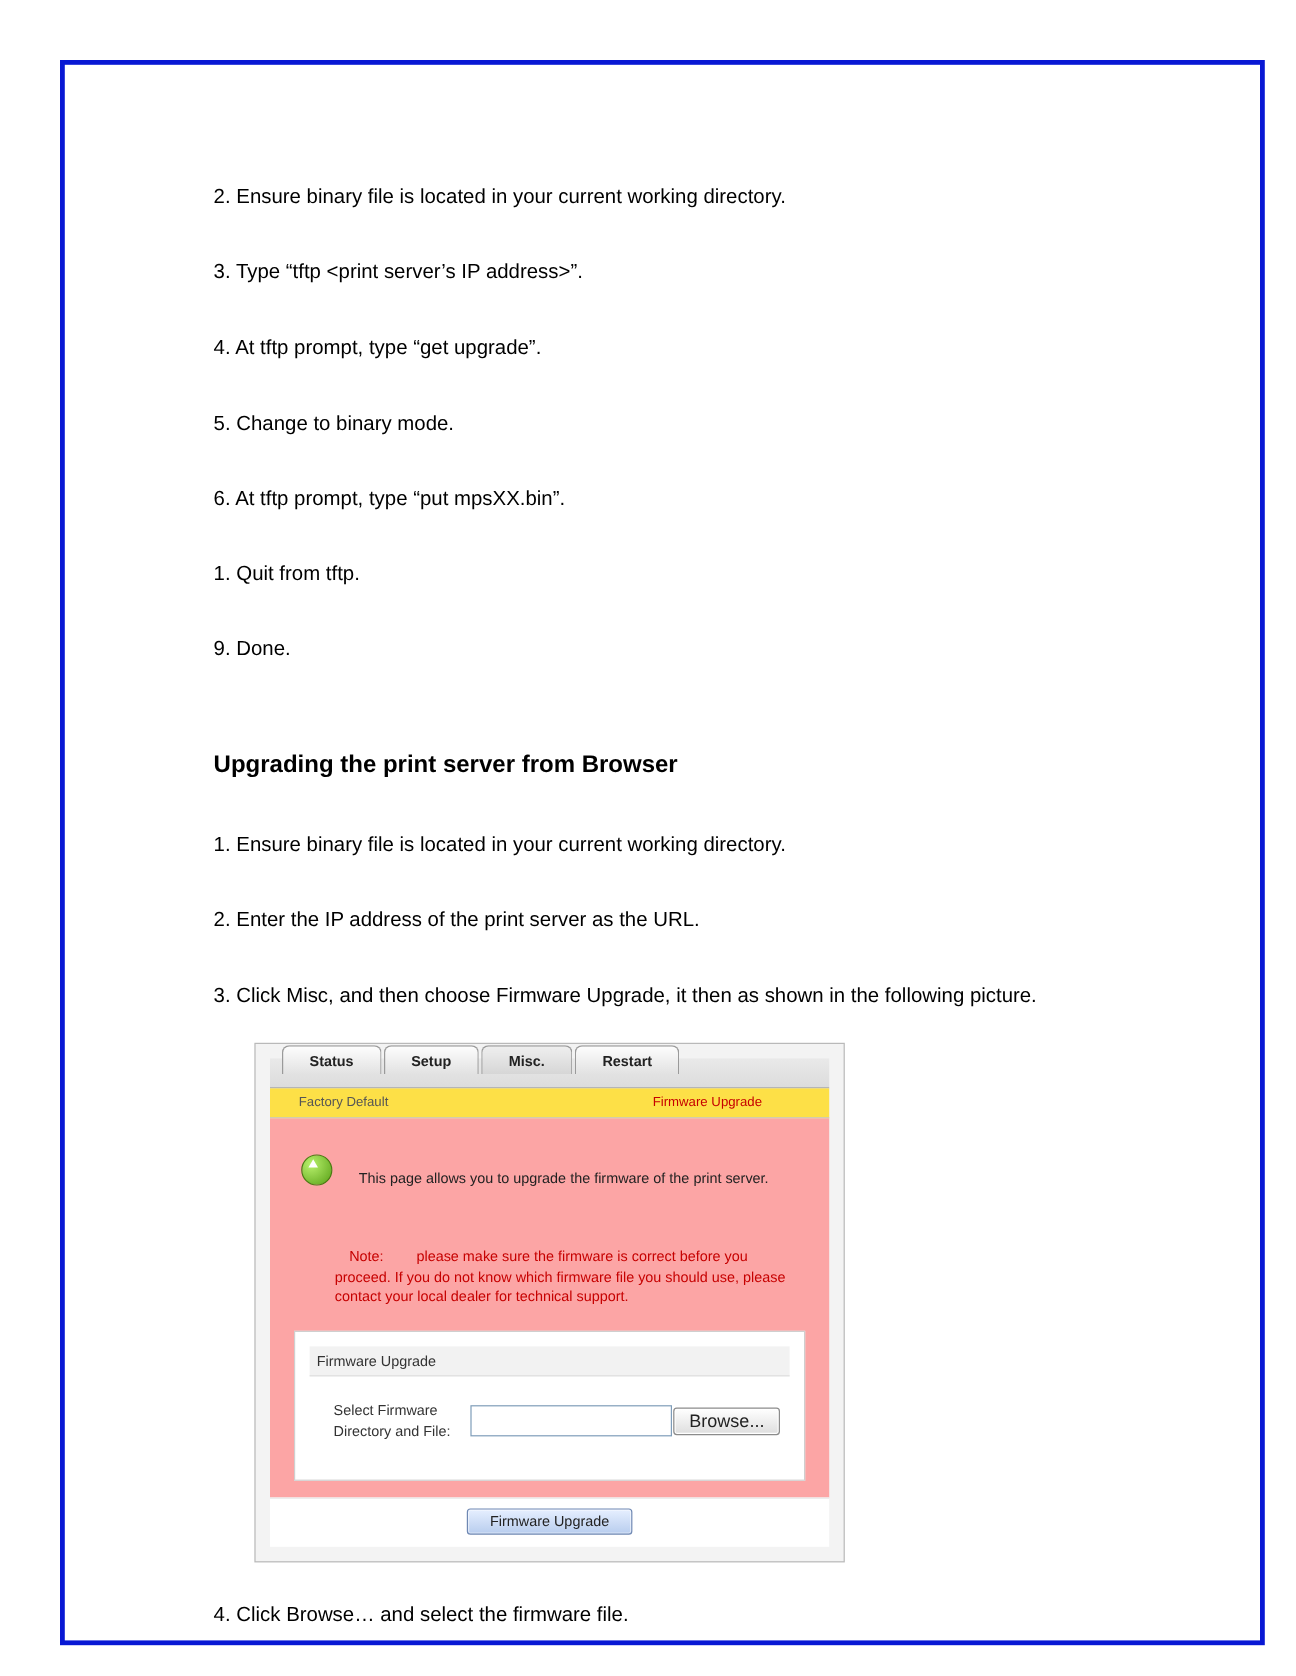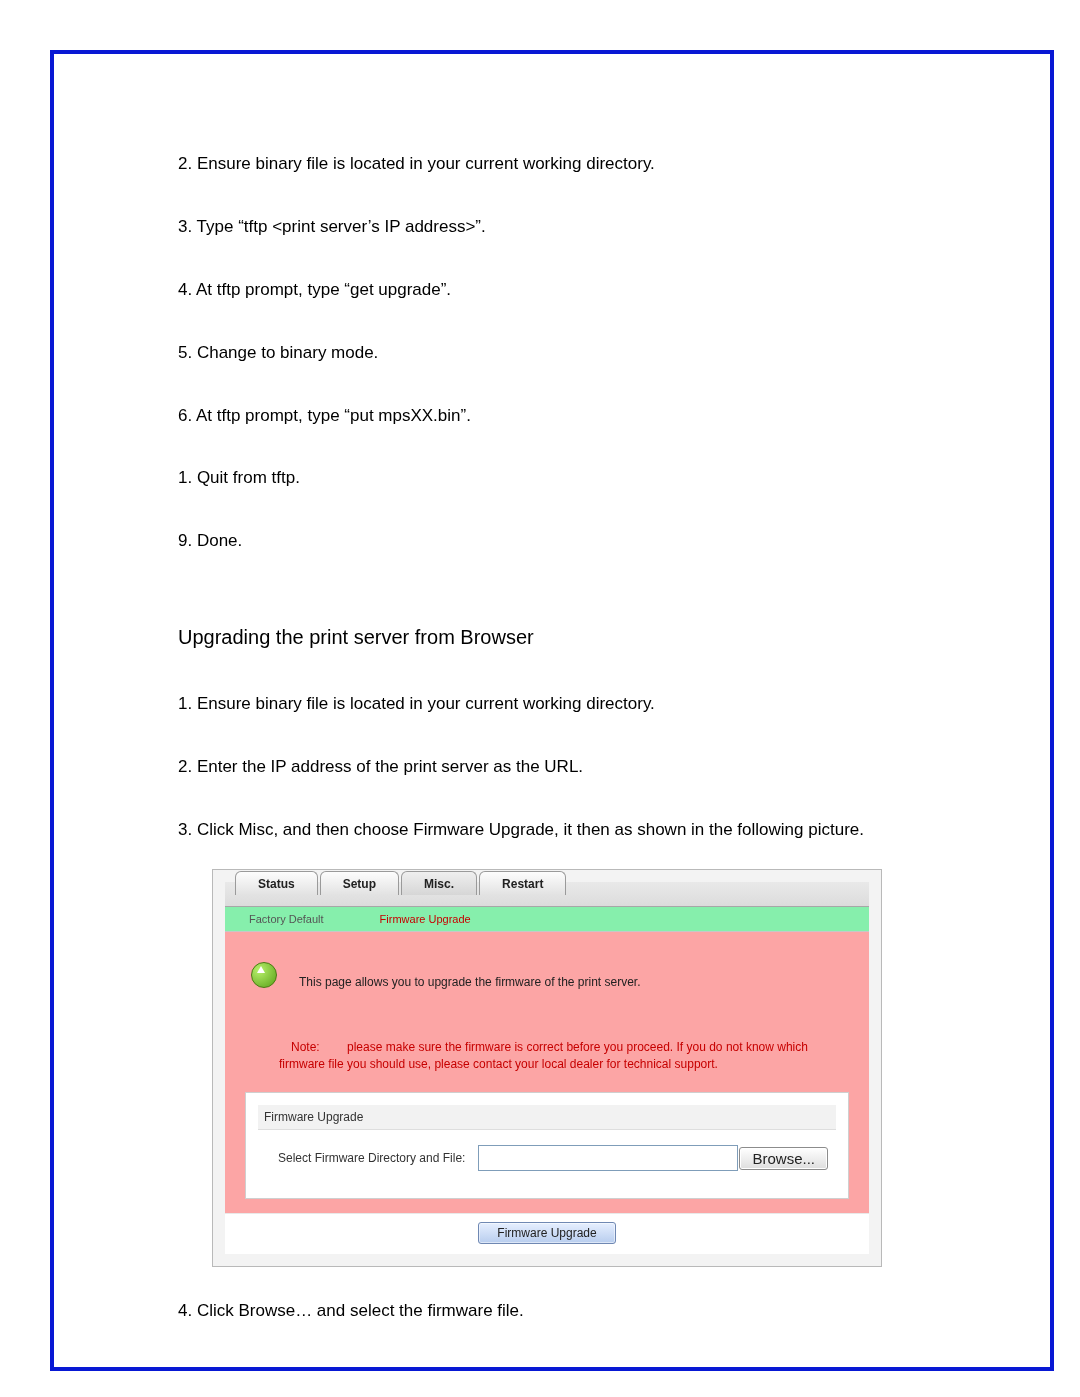--- a/index.html
+++ b/index.html
@@ -24,29 +24,29 @@
   .content {
     padding: 72px 100px 40px 100px;
     line-height: 1.5;
   }
   .step-line {
     margin-bottom: 10px;
     font-size: 17px;
     line-height: 1.7;
   }
   .heading {
-    font-weight: normal;
+    font-weight: bold;
     font-size: 20px;
     margin-top: 42px;
     margin-bottom: 14px;
     color: #000;
   }
   
   .ui-shot {
-    width: 670px;
+    width: 492px;
     margin: 12px 0 18px 46px;
     background: #f3f3f3;
     border: 1px solid #b9b9b9;
     font-family: Verdana, Geneva, sans-serif;
     font-size: 12px;
     color: #333;
   }
   
   .tabbar {
     display: flex;
@@ -73,24 +73,25 @@
   .tab.plain { font-weight: bold; }
   .tab.selected {
     background: linear-gradient(#efefef,#d6d6d6);
     margin-top: 14px;
   }
   
   .submenu {
     display: flex;
     align-items: center;
     height: 20px;
-    background: #86efac;
+    background: #fde047;
     border-bottom: 1px solid #c7c7c7;
     padding-left: 12px;
     font-size: 11px;
+    justify-content: space-between;
   }
   .submenu .item {
     margin-right: 32px;
     color: #555;
   }
   .submenu .item.active {
     color: #c60000;
   }
   
   .info-area {

